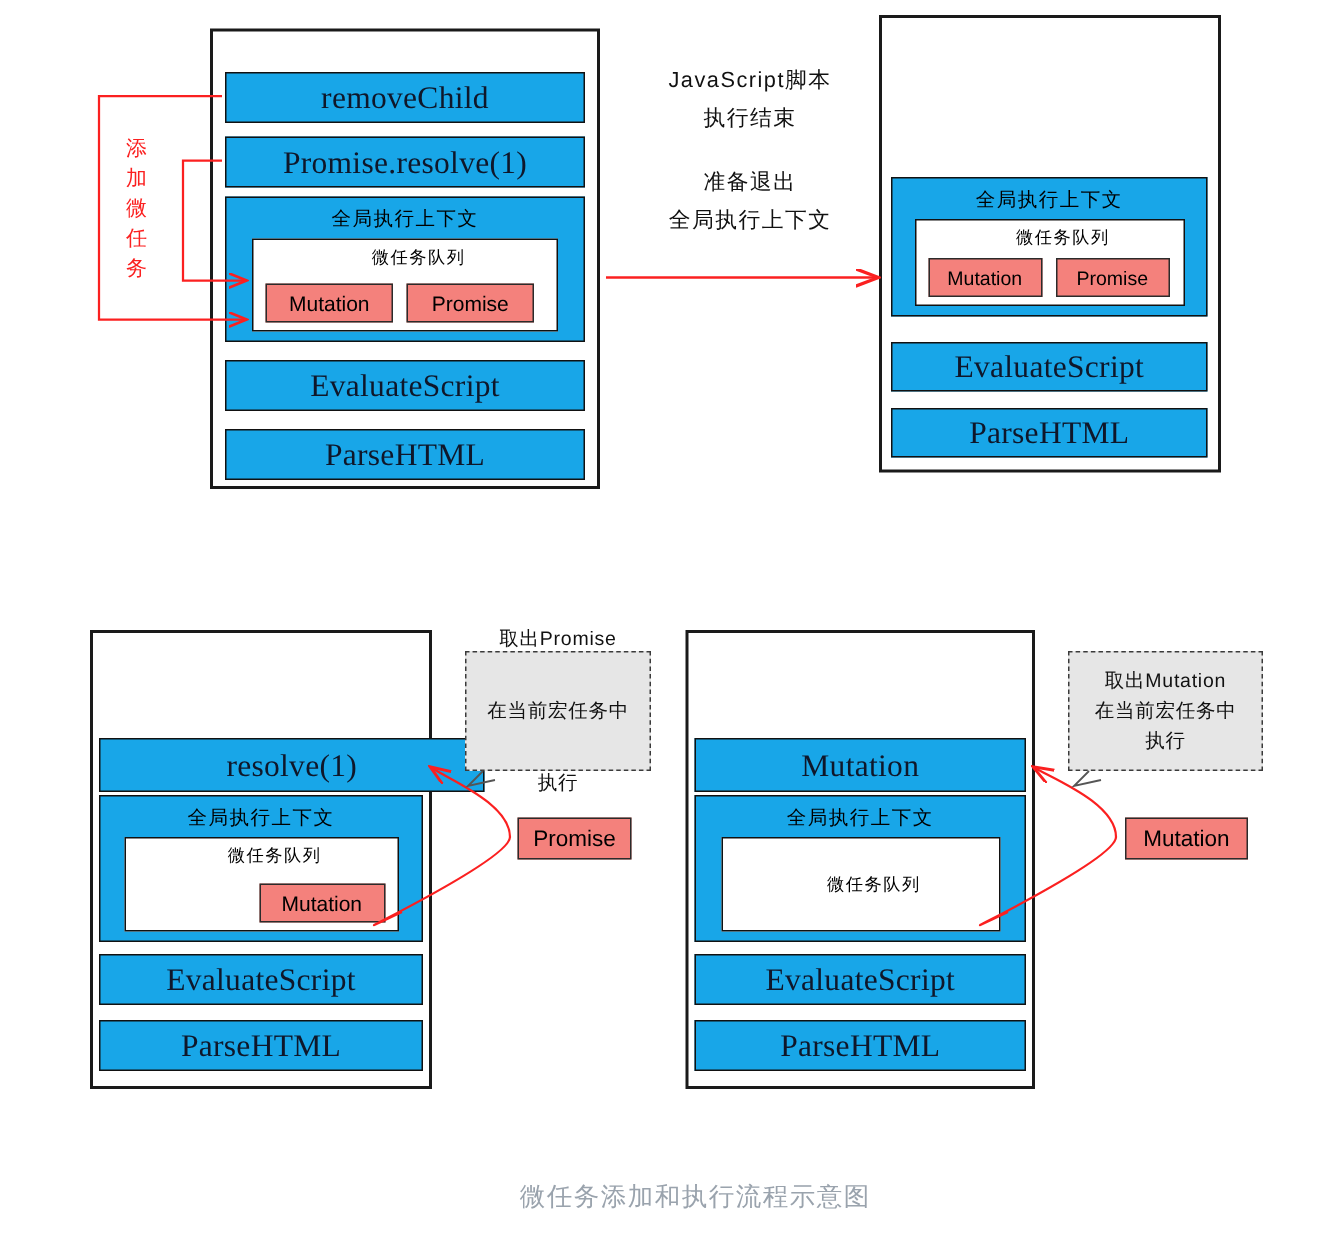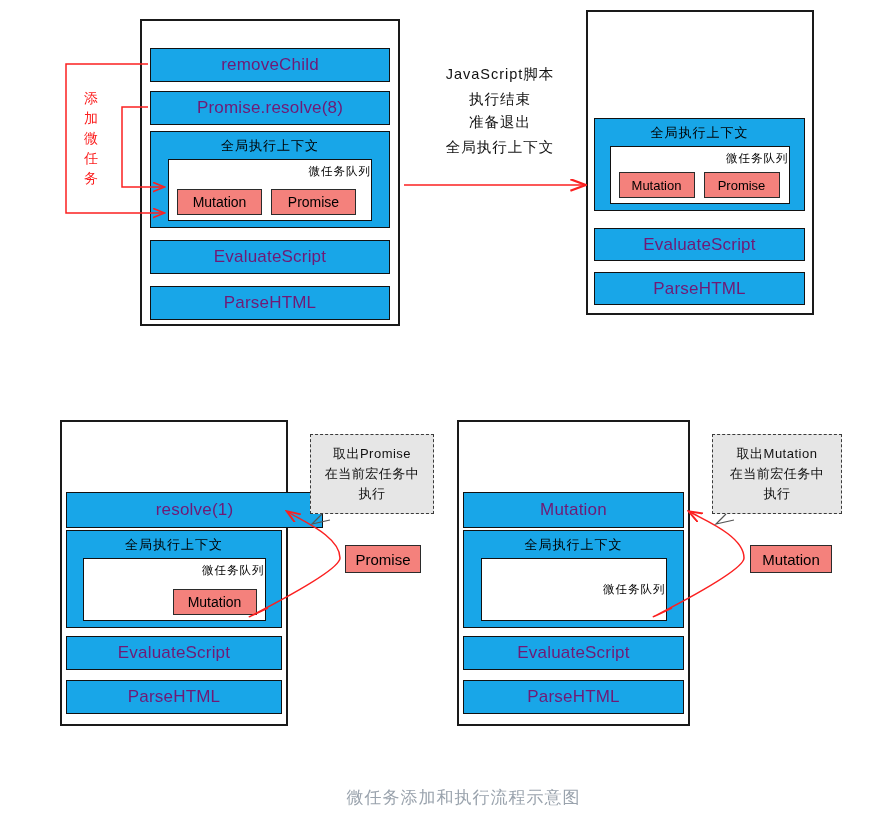--- a/index.html
+++ b/index.html
@@ -22,23 +22,24 @@
 
   
   .bar{
     position:absolute;
     background:#18a6e8;
     border:1.5px solid #111111;
     box-sizing:border-box;
     display:flex;
     align-items:center;
     justify-content:center;
-    color:#701a75;
-    font-size:17px;
+    color:#0f172a;
+    font-size:21px;
     letter-spacing:.2px;
+    font-family:Liberation Serif, serif;
   }
 
   
   .ctx{
     position:absolute;
     background:#18a6e8;
     border:1.5px solid #111111;
     box-sizing:border-box;
     display:flex;
     flex-direction:column;
@@ -47,21 +48,21 @@
   .ctx-title{
     font-size:13px;color:#000;margin-top:5px;margin-bottom:4px;
     letter-spacing:1px;
   }
   .queue{
     background:#ffffff;
     border:1.5px solid #111111;
     box-sizing:border-box;
     display:flex;
     flex-direction:column;
-    align-items:flex-end;
+    align-items:center;
     position:relative;
     padding-left:18px;
   }
   .queue-title{font-size:11.5px;color:#000;margin-top:4px;letter-spacing:1px;}
   .queue-row{
     position:absolute;
     left:0;right:0;bottom:5px;
     display:flex;
     gap:9px;
     padding:0 8px;
@@ -139,21 +140,21 @@
 </style>
 </head>
 <body>
 
 <div class="canvas">
 
   <div class="frame" style="left:140px;top:19px;width:260px;height:307px;"></div>
 
   <div class="bar" style="left:150px;top:48px;width:240px;height:34px;">removeChild</div>
 
-  <div class="bar" style="left:150px;top:91px;width:240px;height:34px;">Promise.resolve(8)</div>
+  <div class="bar" style="left:150px;top:91px;width:240px;height:34px;">Promise.resolve(1)</div>
 
   <div class="ctx" style="left:150px;top:131px;width:240px;height:97px;">
     <div class="ctx-title">全局执行上下文</div>
     <div class="queue" style="width:204px;height:62px;">
       <div class="queue-title">微任务队列</div>
       <div class="queue-row">
         <div class="task" style="width:85px;">Mutation</div>
         <div class="task" style="width:85px;">Promise</div>
       </div>
     </div>
@@ -164,21 +165,21 @@
   <div class="bar" style="left:150px;top:286px;width:240px;height:34px;">ParseHTML</div>
 
   <div class="vtext" style="left:80px;top:89px;width:22px;">
     <span>添</span>
     <span>加</span>
     <span>微</span>
     <span>任</span>
     <span>务</span>
   </div>
 
-  <div class="note" style="left:410px;top:42px;width:180px;margin-top:20px;">JavaScript脚本
+  <div class="note" style="left:410px;top:42px;width:180px;">JavaScript脚本
 执行结束</div>
 
   <div class="note" style="left:410px;top:110px;width:180px;">准备退出
 全局执行上下文</div>
 
   <div class="frame" style="left:586px;top:10px;width:228px;height:305px;"></div>
 
   <div class="ctx" style="left:594px;top:118px;width:211px;height:93px;">
     <div class="ctx-title">全局执行上下文</div>
     <div class="queue" style="width:180px;height:58px;">
@@ -207,21 +208,21 @@
       </div>
     </div>
   </div>
 
   <div class="bar" style="left:66px;top:636px;width:216px;height:34px;">EvaluateScript</div>
 
   <div class="bar" style="left:66px;top:680px;width:216px;height:34px;">ParseHTML</div>
 
   <div class="chip" style="left:345px;top:545px;width:76px;">Promise</div>
 
-  <div class="callout" style="left:310px;top:434px;width:124px;height:80px;">
+  <div class="callout" style="left:310px;top:434px;width:124px;height:80px;gap:28px;">
     <div>取出Promise</div>
     <div>在当前宏任务中</div>
     <div>执行</div>
   </div>
 
   <div class="frame" style="left:457px;top:420px;width:233px;height:306px;"></div>
 
   <div class="bar" style="left:463px;top:492px;width:221px;height:36px;">Mutation</div>
 
   <div class="ctx" style="left:463px;top:530px;width:221px;height:98px;">

